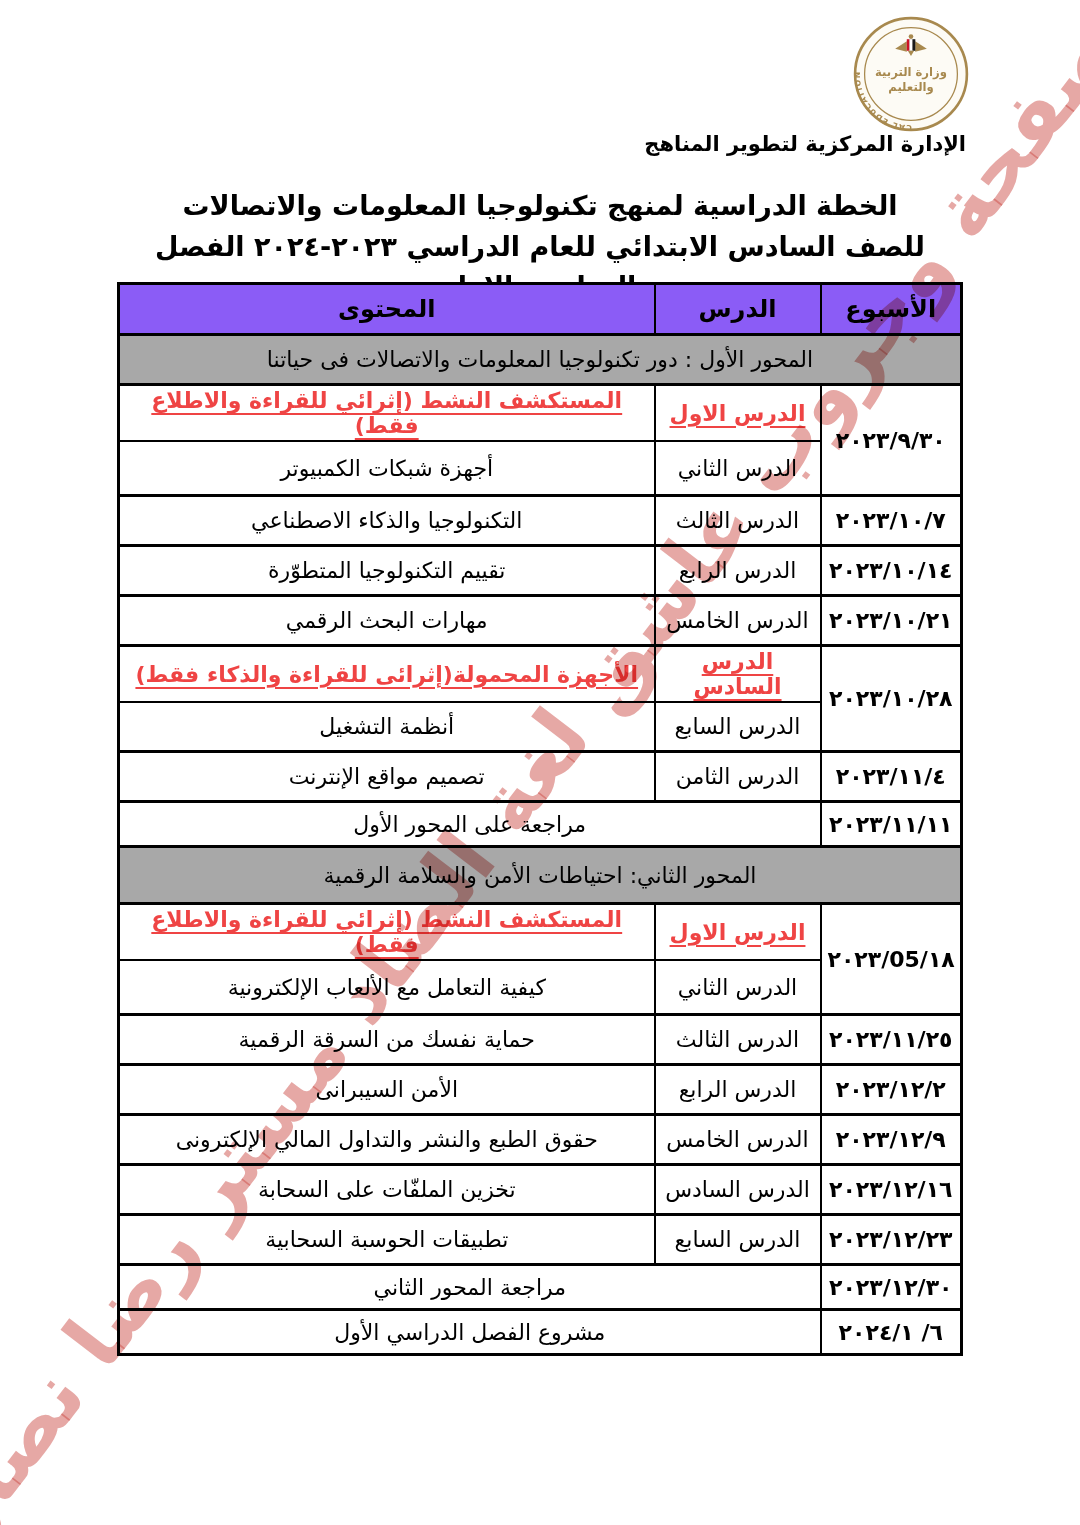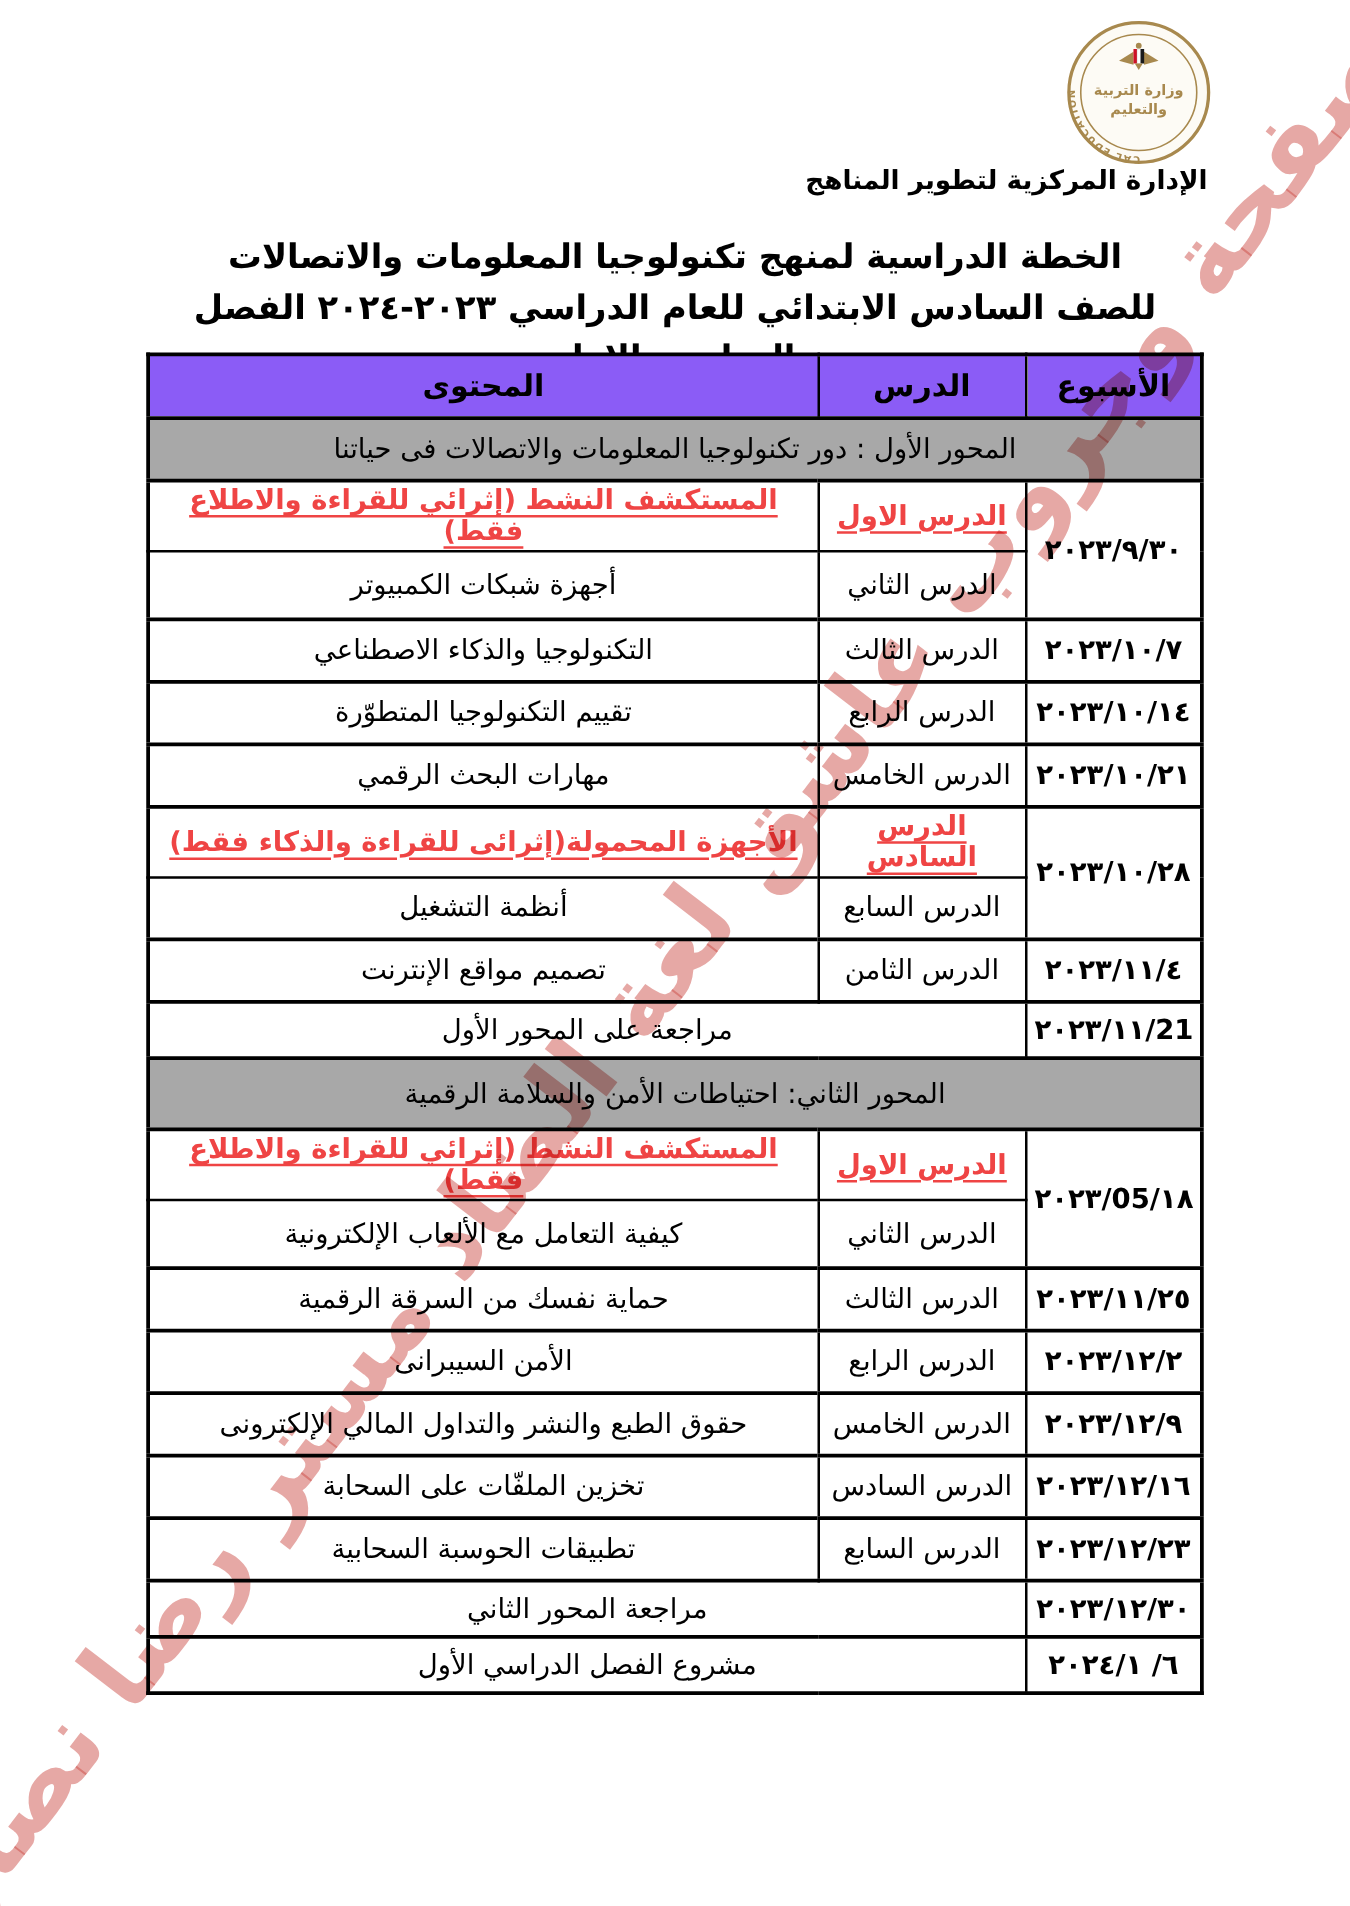--- a/index.html
+++ b/index.html
@@ -167,21 +167,21 @@
       <tr class="rh-norm">
         <td>الدرس السابع</td>
         <td>أنظمة التشغيل</td>
       </tr>
       <tr class="sec rh-norm">
         <td class="week">٢٠٢٣/١١/٤</td>
         <td>الدرس الثامن</td>
         <td>تصميم مواقع الإنترنت</td>
       </tr>
       <tr class="sec rh-review">
-        <td class="week">٢٠٢٣/١١/21</td>
+        <td class="week">٢٠٢٣/١١/١١</td>
         <td colspan="2">مراجعة على المحور الأول</td>
       </tr>
 
       <tr class="sec rh-banner2">
         <td class="banner" colspan="3">المحور الثاني: احتياطات الأمن والسلامة الرقمية</td>
       </tr>
       <tr class="sec rh-red">
         <td class="week" rowspan="2">٢٠٢٣/05/١٨</td>
         <td class="red-cell">الدرس الاول</td>
         <td class="red-cell">المستكشف النشط (إثرائي للقراءة والاطلاع فقط)</td>

